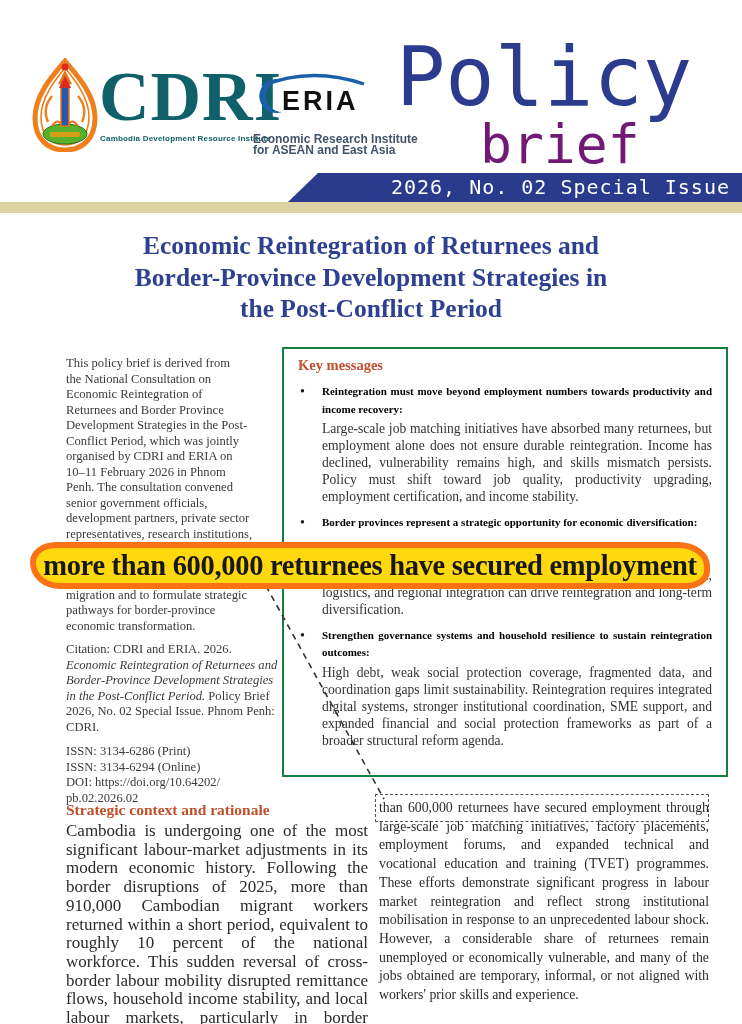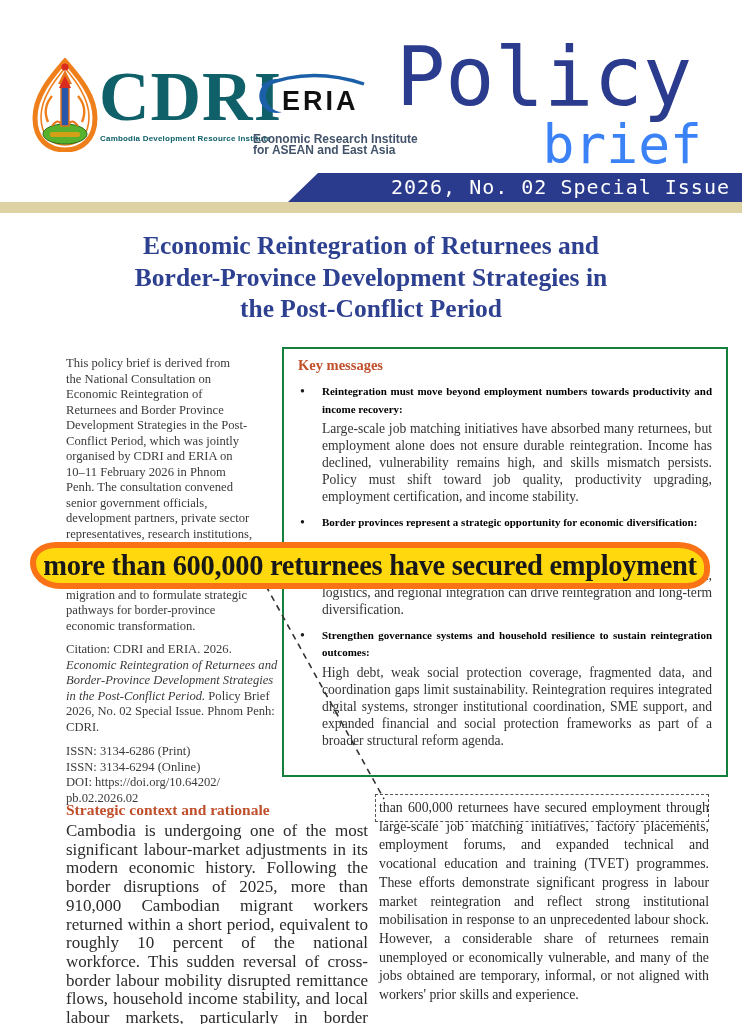--- a/index.html
+++ b/index.html
@@ -10,22 +10,22 @@
   .crest{position:absolute;left:28px;top:58px;width:74px;height:94px;}
   .cdri-word{position:absolute;left:99px;top:62px;font-family:"Liberation Serif",serif;
              font-weight:bold;font-size:70px;line-height:1;color:#0f6069;letter-spacing:1px;}
   .cdri-cap{position:absolute;left:100px;top:134px;font-family:"Liberation Sans",sans-serif;
             font-weight:bold;font-size:8px;color:#0f6069;letter-spacing:.2px;}
   .eria-logo{position:absolute;left:252px;top:70px;width:116px;height:58px;}
   .eria-cap{position:absolute;left:253px;top:134px;font-family:"Liberation Sans",sans-serif;
             font-weight:bold;font-size:12px;line-height:11px;color:#42536a;}
   .mast-policy{position:absolute;left:396px;top:36px;font-family:"DejaVu Sans Mono",monospace;
                font-size:82px;line-height:1;color:#2b3c8e;}
-  .mast-brief{position:absolute;left:480px;top:118px;width:222px;text-align:right;
-              font-family:"DejaVu Sans Mono",monospace;font-size:53px;line-height:1;color:#3b82f6;}
+  .mast-brief{position:absolute;left:480px;top:118px;width:222px;text-align:left;
+              font-family:"DejaVu Sans Mono",monospace;font-size:53px;line-height:1;color:#701a75;}
   .banner{position:absolute;left:288px;top:173px;width:454px;height:29px;background:#2a3b8d;
           clip-path:polygon(30px 0,100% 0,100% 100%,0 100%);}
   .banner span{display:block;line-height:29px;text-align:right;padding-right:12px;
                font-family:"DejaVu Sans Mono",monospace;font-size:20px;letter-spacing:1px;color:#ffffff;}
   .beige-band{position:absolute;left:0;top:202px;width:742px;height:11px;background:#dcd2a4;}
 
   
   .doc-title{position:absolute;left:50px;top:230px;width:642px;text-align:center;
              font-weight:bold;font-size:25.5px;line-height:31.5px;color:#2e4191;}
 

